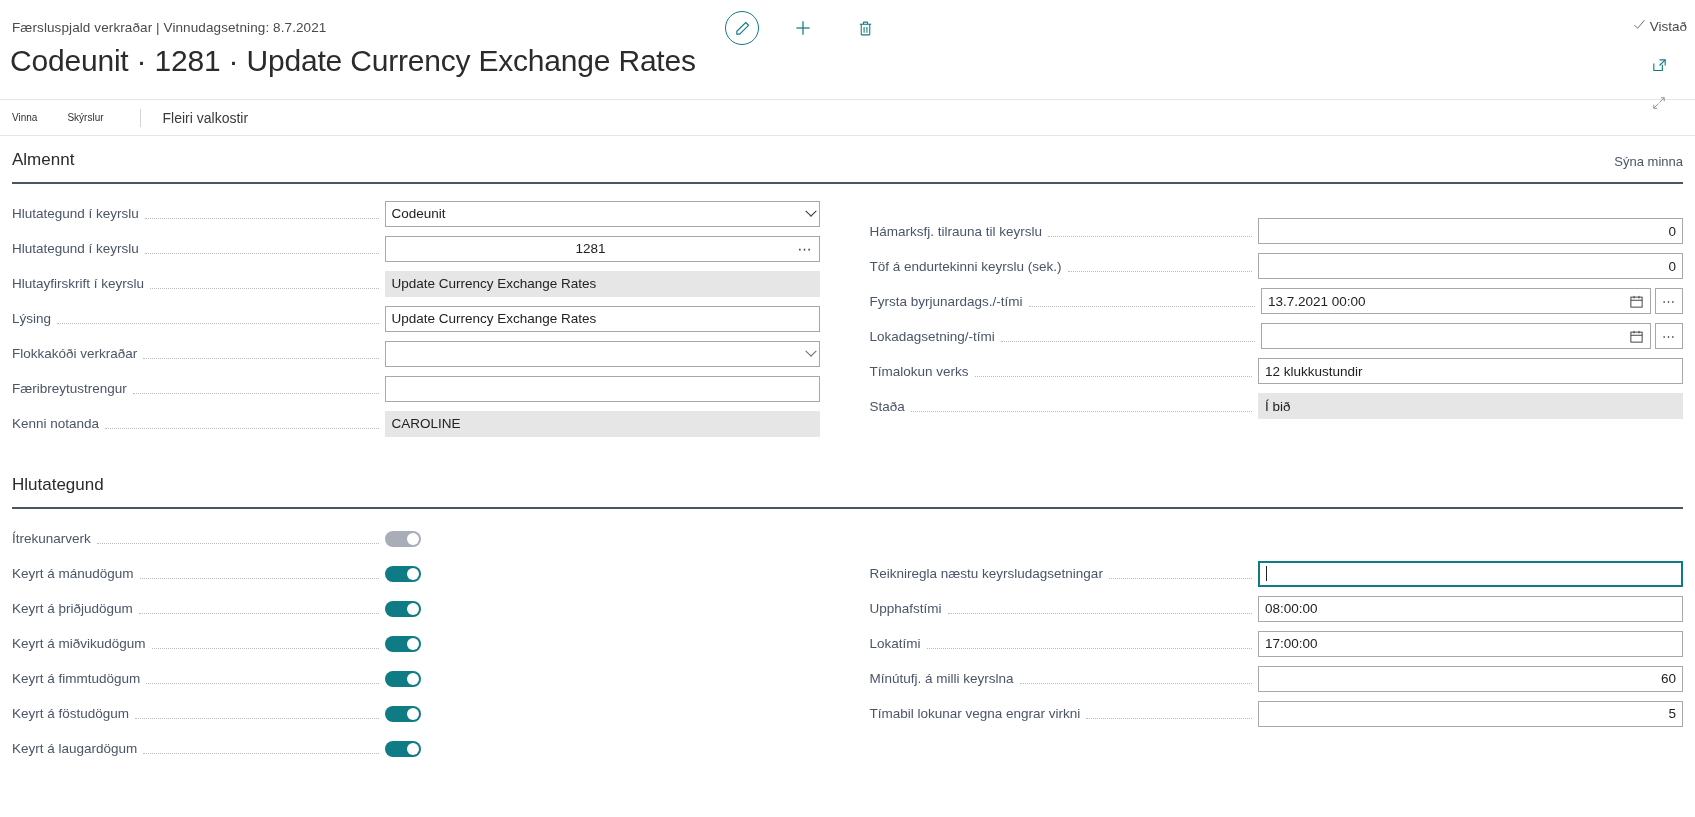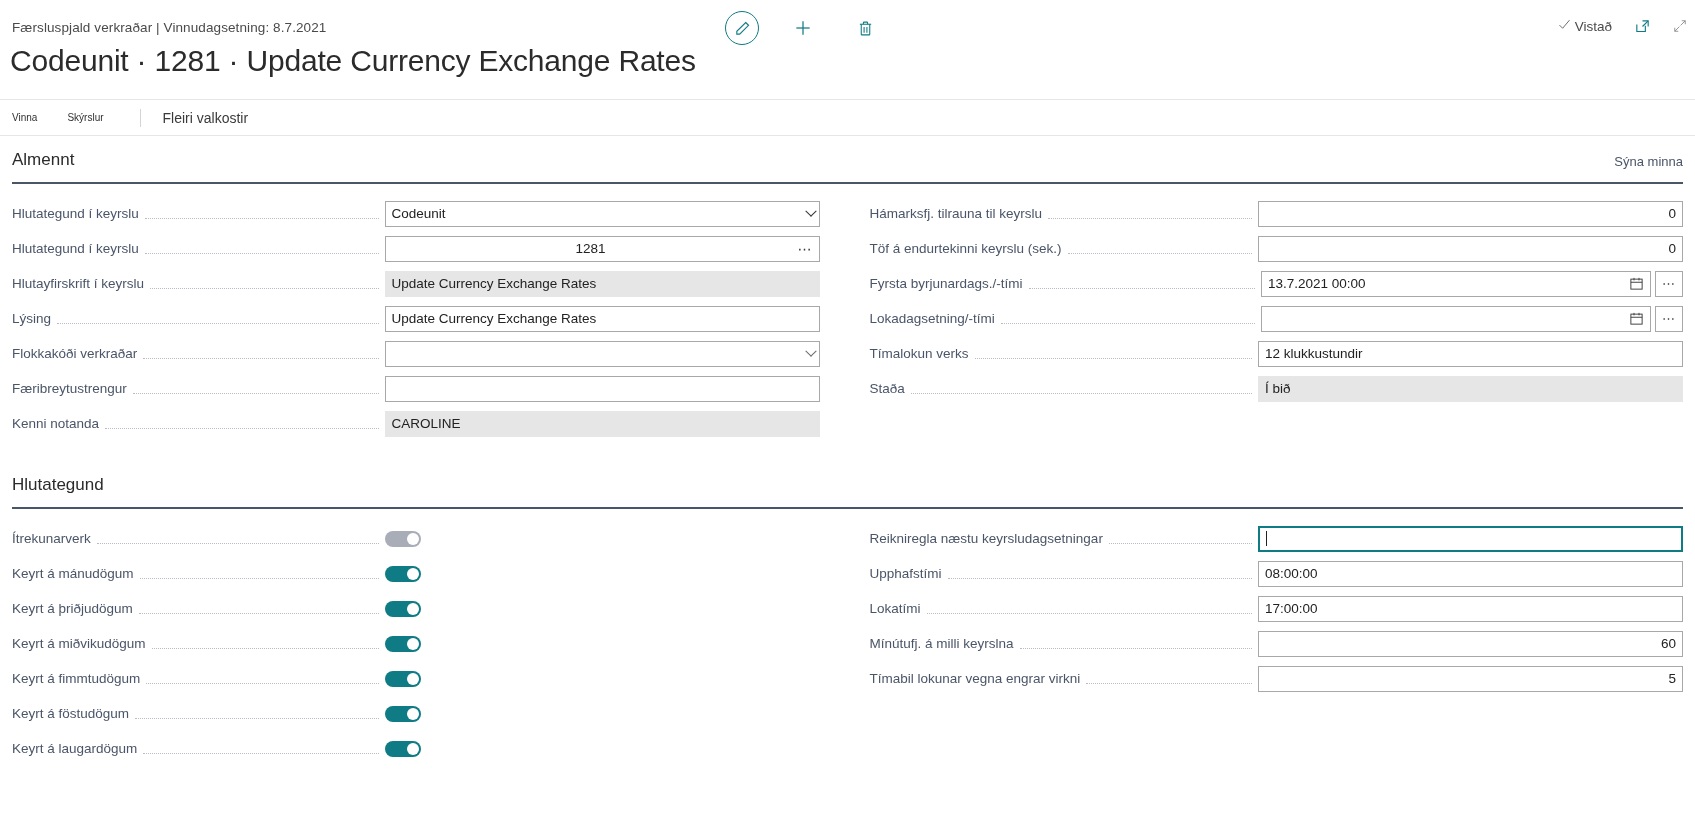--- a/index.html
+++ b/index.html
@@ -60,20 +60,21 @@
     width: 34px; height: 34px;
   }
   .icon-btn svg { display: block; }
 
   .status-area {
     position: absolute;
     right: 8px; top: 17px;
     display: flex;
     align-items: center;
     gap: 22px;
+    flex-direction: column;
   }
   .saved {
     display: flex; align-items: center;
     gap: 3px;
     font-size: 13.5px;
     color: #4a4a4a;
     white-space: nowrap;
   }
   .saved svg { color: #5a5a5a; }
   .win-icon { color: #0f7b84; display:flex; align-items:center; cursor: pointer;}
@@ -127,20 +128,21 @@
   .section-link {
     font-size: 13px;
     color: #4a5568;
     cursor: pointer;
     padding-bottom: 1px;
   }
 
   .grid {
     display: flex;
     width: 100%;
+    align-items: center;
   }
   .col { width: 50%; }
   .col.left { padding-right: 28px; }
   .col.right { padding-left: 22px; }
 
   .row {
     display: flex;
     align-items: center;
     height: 35px;
     margin-top: 0px;

